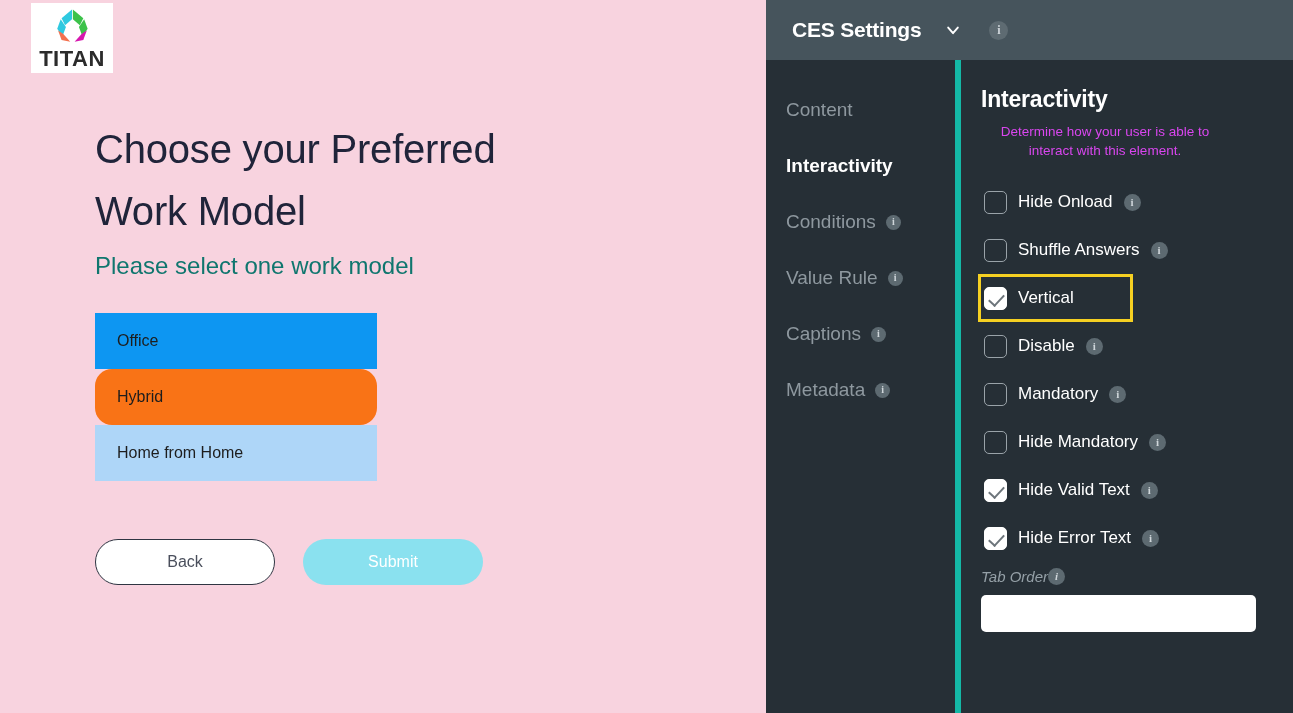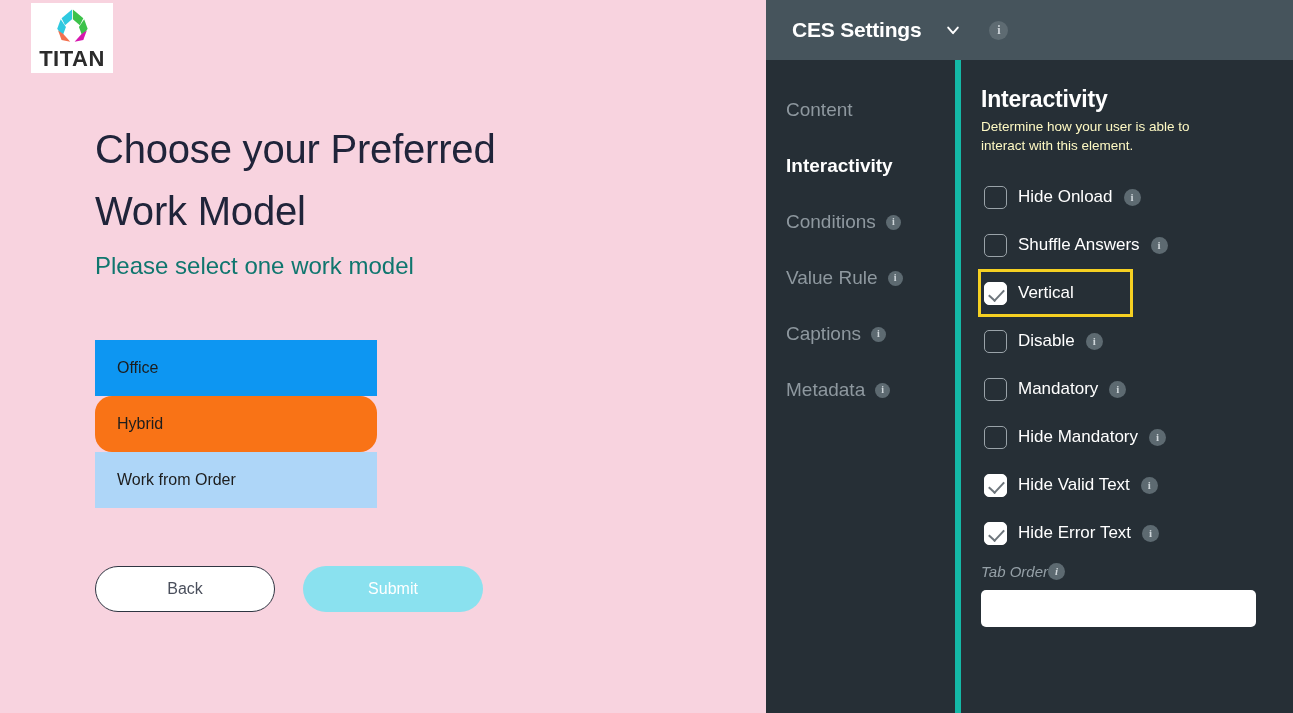--- a/index.html
+++ b/index.html
@@ -35,21 +35,21 @@
   .form-title {
     font-size: 40px; font-weight: 400; line-height: 1.55;
     color: #20243a; letter-spacing: -0.2px;
     max-width: 470px;
   }
   .form-subtitle {
     font-size: 24px; font-weight: 400; color: #0f766e;
     margin-top: 8px; line-height: 1.3;
   }
 
-  .options { margin-top: 59px; width: 282px; }
+  .options { margin-top: 32px; width: 282px; }
   .option {
     height: 56px; display: flex; align-items: center;
     padding-left: 22px;
     font-size: 16px; color: #1d1d1d;
   }
   .opt-0 { background: #0d96f2; }
   .opt-1 { background: #64b5f2; }
   .opt-2 { background: #aed6f8; }
 
   .btn-row { margin-top: 58px; display: flex; gap: 28px; }
@@ -111,22 +111,22 @@
   }
   .nav-item.active { color: #ffffff; font-weight: 700; }
   .nav-item .info { width:15px; height:15px; font-size:10px; }
 
   .detail-col { flex: 1; padding: 26px 0 0 20px; }
   .detail-title {
     font-size: 23px; font-weight: 700; color: #ffffff;
     letter-spacing: -0.2px;
   }
   .detail-desc {
-    font-size: 13.5px; color: #fef9c3; line-height: 1.42;
-    margin-top: 4px; max-width: 248px;
+    font-size: 13.5px; color: #d946ef; line-height: 1.42;
+    margin-top: 9px; max-width: 248px; text-align: center;
   }
 
   .check-list { margin-top: 18px; }
   .check-row {
     height: 48px; display: flex; align-items: center; gap: 11px;
     border: 3px solid transparent;
     margin-left: -3px; padding-left: 3px;
     width: 155px;
   }
   .check-row.highlight { border-color: #f5d022; }
@@ -188,21 +188,21 @@
       <div class="form-subtitle">Please select one work model</div>
 
       <div class="options">
         <div class="option opt-0" style="background: rgb(13, 150, 242);">
           <span>Office</span>
         </div>
         <div class="option opt-1" style="background: #f97316; border-radius: 17px;">
           <span>Hybrid</span>
         </div>
         <div class="option opt-2" style="background: rgb(174, 214, 248);">
-          <span>Work from Order</span>
+          <span>Home from Home</span>
         </div>
       </div>
 
       <div class="btn-row">
         <div class="btn btn-back">
           <span>Back</span>
         </div>
         <div class="btn btn-submit">
           <span>Submit</span>
         </div>

